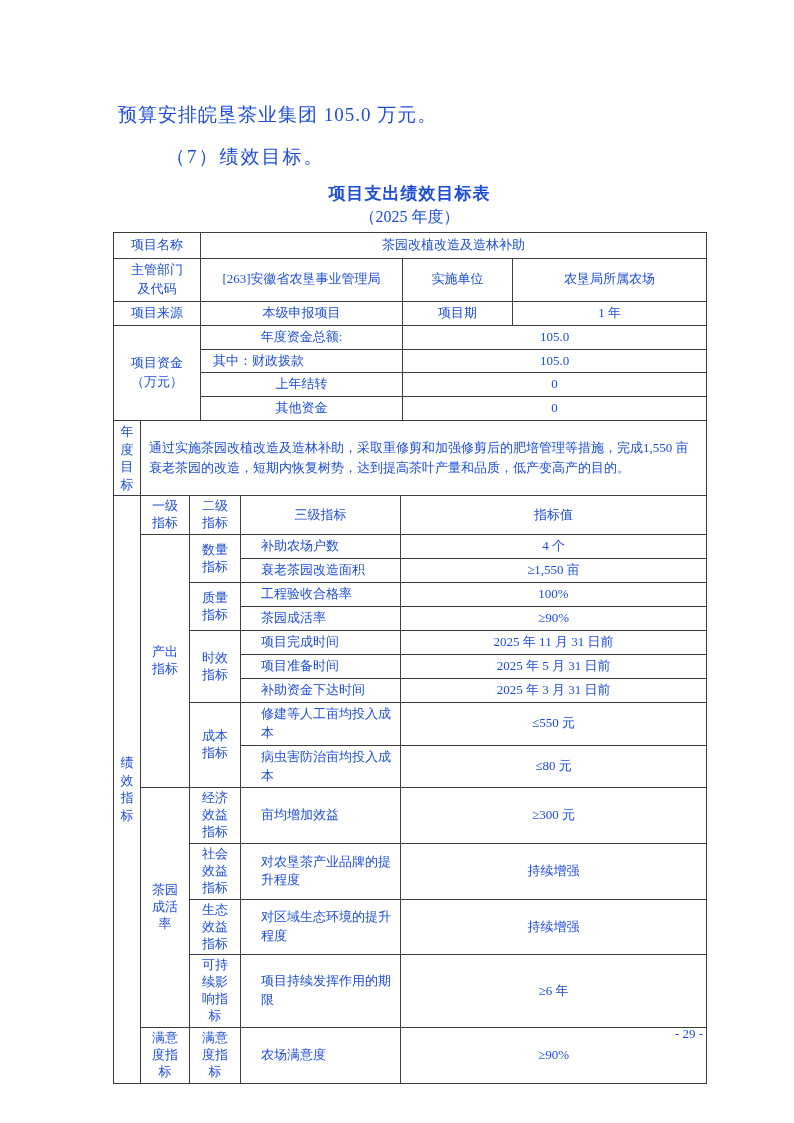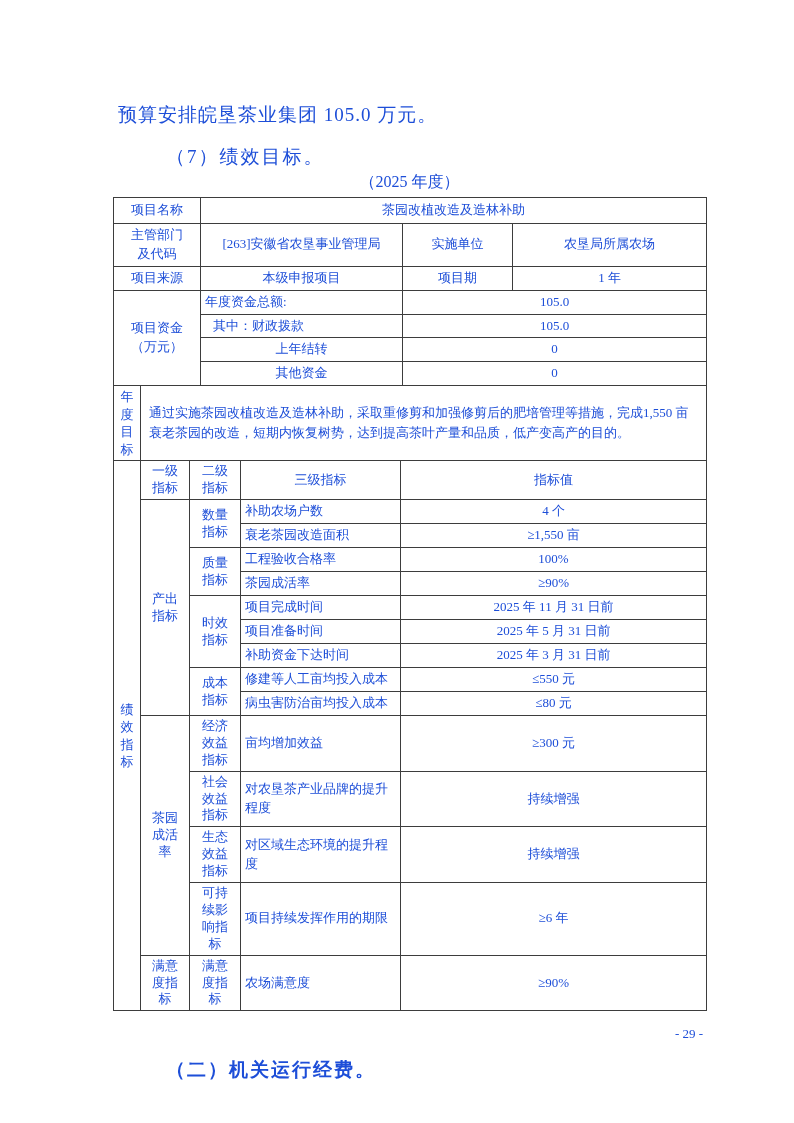--- a/index.html
+++ b/index.html
@@ -16,42 +16,43 @@
 
   table { border-collapse:collapse; table-layout:fixed; width:593px; }
   table + table { margin-top:-1px; }
   td {
     border:1px solid #3d3d3d; font-size:13px; text-align:center;
     padding:2px 4px; box-sizing:border-box; line-height:1.45; overflow:hidden;
   }
   .pre { white-space:pre-line; }
   .vert { word-break:break-all; padding:2px 6px; line-height:1.35; }
   .lvl { word-break:break-all; padding:2px 7px; line-height:1.3; }
-  .l3 { text-align:left; padding-left:4px; }
-  .fund-l1 { text-align:left; }
+  .l3 { text-align:left; padding-left:20px; }
+  .fund-l1 { text-align:center; }
   .fund-l2 { text-align:left; padding-left:12px; }
   .goal-text { text-align:left; padding:4px 8px; line-height:1.55; }
 
   .h26 { height:26px; } .h38 { height:38px; } .h24 { height:24px; } .h22 { height:22px; }
   .h34 { height:34px; } .h44 { height:44px; } .h40 { height:40px; }
   .h48 { height:48px; } .h62 { height:62px; }
 
   .closing { margin-left:166px; margin-top:46px; font-size:19px; font-weight:bold; letter-spacing:2px; }
   .page-number { position:absolute; left:675px; top:1026px; font-size:13px; }
 </style>
 </head>
 <body>
 
 <div class="page">
 
   <div class="intro">预算安排皖垦茶业集团 105.0 万元。</div>
 
   <div class="heading7">（7）绩效目标。</div>
 
   <div class="table-area">
+    <div class="table-title">项目支出绩效目标表</div>
     <div class="table-subtitle">（2025 年度）</div>
 
     <table>
       <colgroup>
           <col style="width:87px">
           <col style="width:202px">
           <col style="width:110px">
           <col style="width:194px">
         </colgroup>
       <tbody>

